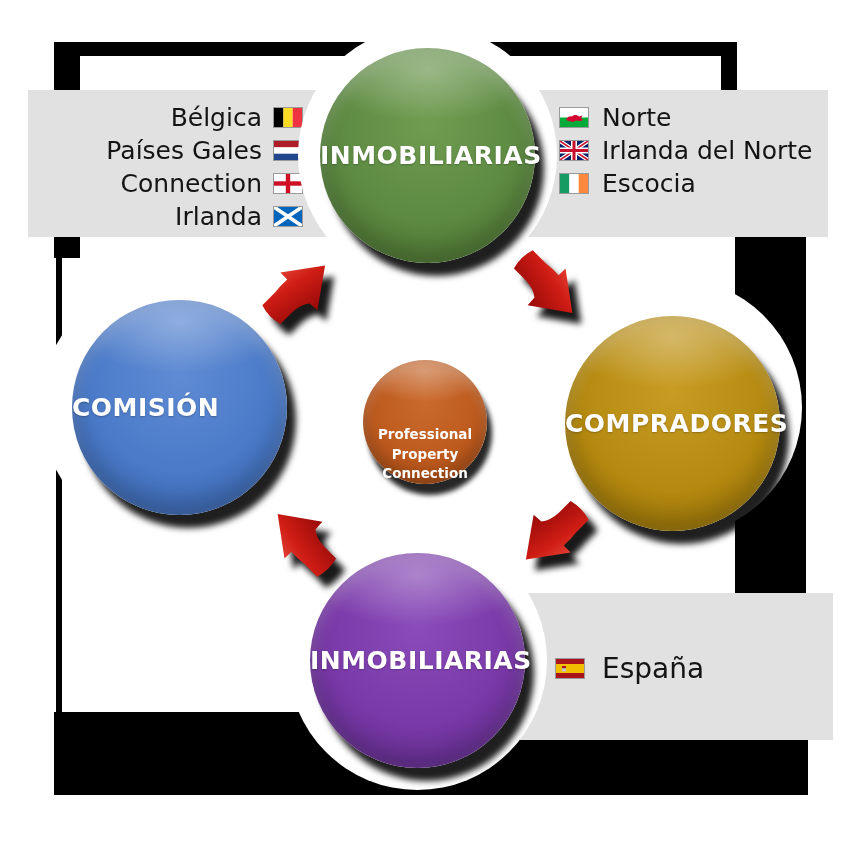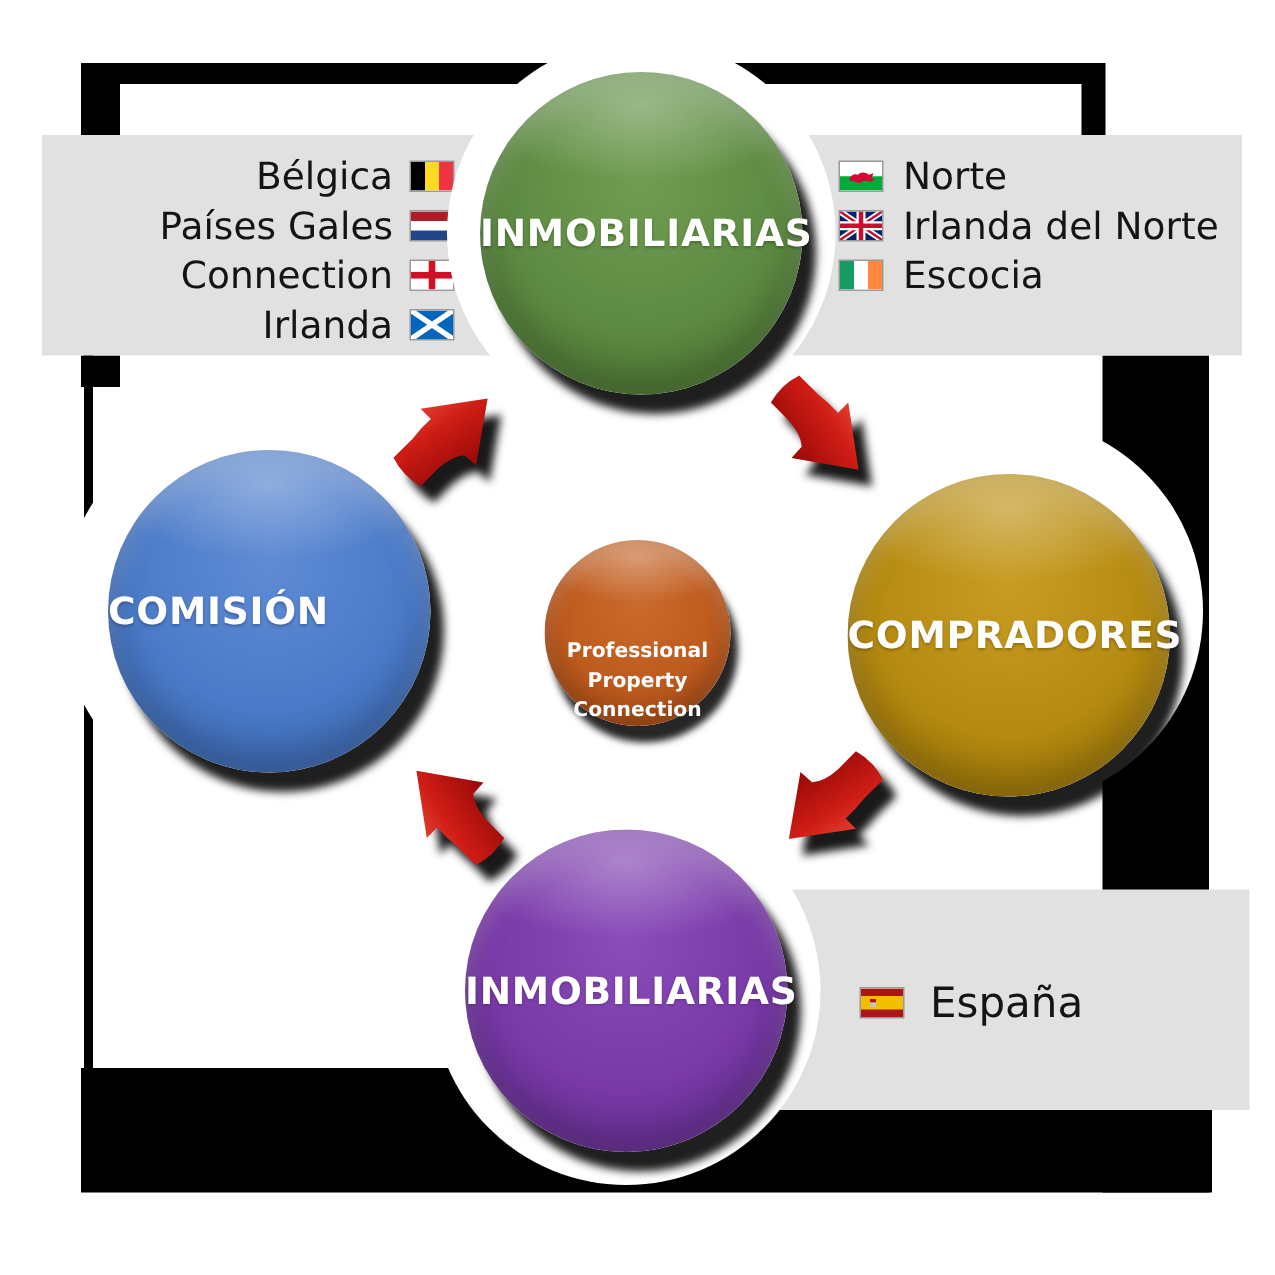--- a/index.html
+++ b/index.html
@@ -20,21 +20,21 @@
   .band{position:absolute;background:#e1e1e1;z-index:2;}
   #band-top{left:28px;top:90px;width:800px;height:147px;}
   #band-bottom{left:520px;top:593px;width:313px;height:147px;}
   
   .country-list{position:absolute;z-index:3;color:#141414;font-size:25px;}
   .country-row{display:flex;align-items:center;height:33px;}
   #list-left{left:40px;top:101px;width:262px;}
   #list-left .country-row{justify-content:flex-end;gap:12px;}
   #list-right{left:560px;top:101px;}
   #list-right .country-row{gap:14px;}
-  #row-spain{left:574px;top:650px;z-index:6;font-size:28px;}
+  #row-spain{left:556px;top:650px;z-index:6;font-size:28px;}
   #row-spain .country-row{gap:18px;height:36px;}
   .flag{display:inline-block;width:28px;height:19px;line-height:0;
         box-shadow:0 0 0 1px #9a9a9a;background:#fff;flex:0 0 auto;}
   .flag svg{width:28px;height:19px;display:block;}
   
   .halo{position:absolute;width:259px;height:259px;border-radius:50%;background:#fff;z-index:3;}
   #halo-top{left:298px;top:26px;}
   #halo-left{left:40px;top:278px;}
   #halo-right{left:543px;top:278px;}
   #halo-bottom{left:288px;top:531px;}

